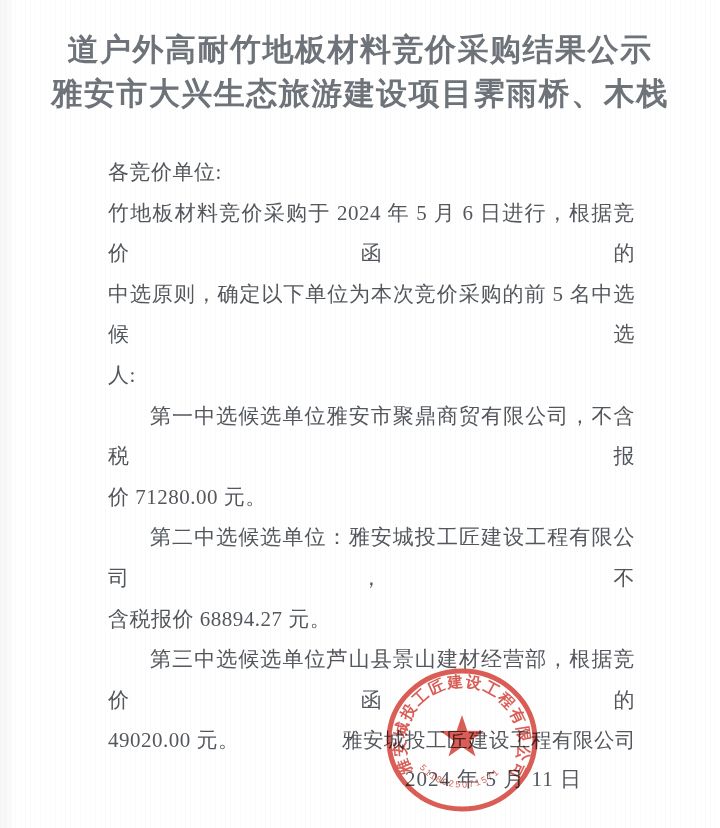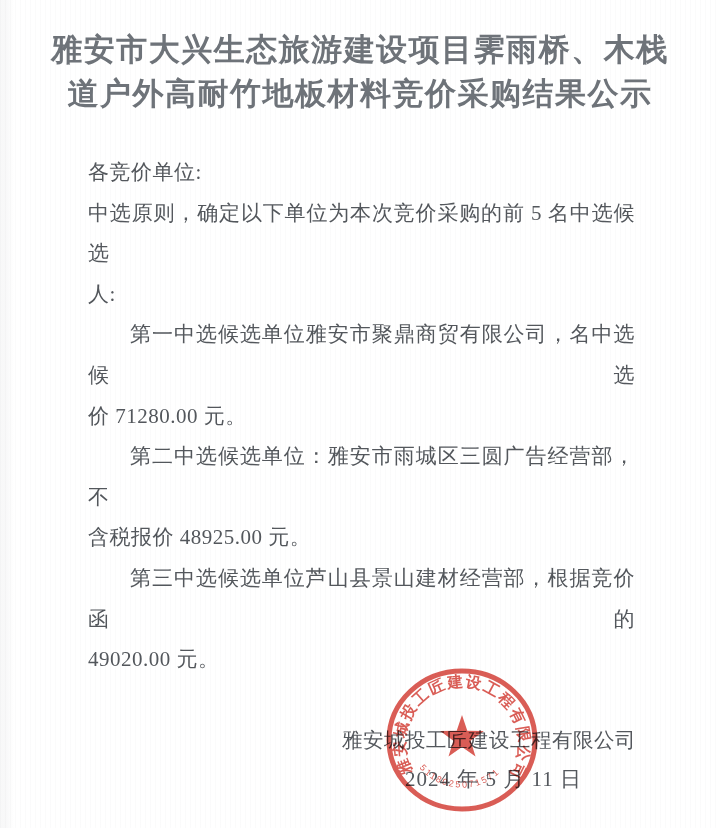--- a/index.html
+++ b/index.html
@@ -30,21 +30,21 @@
     color:#6e7379;
   }
   .body-block{
     position:absolute;
     top:152px;left:88px;width:547px;
     font-size:21px;
     line-height:40.6px;
     color:#53575c;
     letter-spacing:0.5px;
   }
-  .bline{white-space:nowrap;}
+  .bline{white-space:nowrap;margin-left:20px;}
   .bline.fill{
     white-space:normal;
     text-align:justify;
     text-align-last:justify;
   }
   .bline.indent{text-indent:42px;}
   .sig-company{
     position:absolute;
     left:342px;top:726px;
     font-size:20.5px;
@@ -67,32 +67,33 @@
     mix-blend-mode:multiply;
     opacity:0.88;
   }
 </style>
 </head>
 <body>
 
 <div class="page">
 
   <div class="doc-title">
+    <div>道户外高耐竹地板材料竞价采购结果公示</div>
     <div>雅安市大兴生态旅游建设项目霁雨桥、木栈</div>
-    <div>道户外高耐竹地板材料竞价采购结果公示</div>
   </div>
 
   <div class="body-block">
     <div class="bline">各竞价单位:</div>
+    <div class="bline fill">竹地板材料竞价采购于 2024 年 5 月 6 日进行，根据竞价函的</div>
     <div class="bline fill">中选原则，确定以下单位为本次竞价采购的前 5 名中选候选</div>
     <div class="bline">人:</div>
-    <div class="bline fill indent">第一中选候选单位雅安市聚鼎商贸有限公司，名中选候选</div>
+    <div class="bline fill indent">第一中选候选单位雅安市聚鼎商贸有限公司，不含税报</div>
     <div class="bline">价 71280.00 元。</div>
-    <div class="bline fill indent">第二中选候选单位：雅安市雨城区三圆广告经营部，不</div>
-    <div class="bline">含税报价 48925.00 元。</div>
+    <div class="bline fill indent">第二中选候选单位：雅安城投工匠建设工程有限公司，不</div>
+    <div class="bline">含税报价 68894.27 元。</div>
     <div class="bline fill indent">第三中选候选单位芦山县景山建材经营部，根据竞价函的</div>
     <div class="bline">49020.00 元。</div>
 
   </div>
 
   <div class="sig-company">雅安城投工匠建设工程有限公司</div>
   <div class="sig-date">2024 年 5 月 11 日</div>
 
   <svg class="seal" viewBox="0 0 158 150" xmlns="http://www.w3.org/2000/svg">
     <defs>

